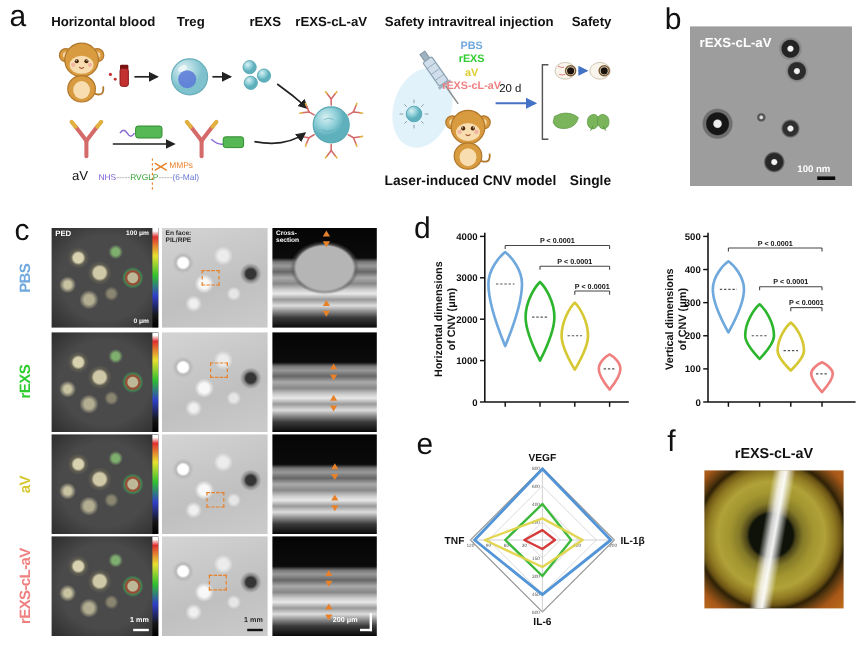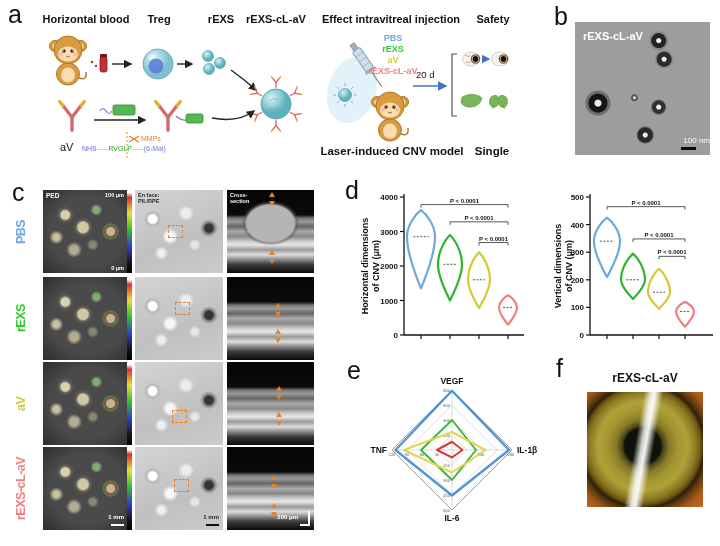--- a/index.html
+++ b/index.html
@@ -15,21 +15,21 @@
   #tem{position:absolute;left:575px;top:22px;width:135px;height:133px;
     background:
       radial-gradient(circle at 62% 14%, #f6f6f6 0 2px, #242424 3px 7px, #8a8a8a 8px 9px, transparent 10px),
       radial-gradient(circle at 66% 28%, #efefef 0 2px, #2b2b2b 3px 7px, #8a8a8a 8px, transparent 10px),
       radial-gradient(circle at 17% 61%, #ececec 0 3px, #161616 4px 9px, #6f6f6f 10px 12px, transparent 13px),
       radial-gradient(circle at 44% 57%, #dcdcdc 0 1px, #555 2px 3px, transparent 4px),
       radial-gradient(circle at 62% 64%, #f0f0f0 0 2px, #303030 3px 6px, transparent 8px),
       radial-gradient(circle at 52% 85%, #f4f4f4 0 2px, #282828 3px 7px, transparent 9px),
       #9d9d9d;}
   .temlbl{position:absolute;left:8px;top:8px;color:#fff;font-weight:bold;font-size:11px;}
-  .temscale{position:absolute;right:0;bottom:10px;color:#fff;font-weight:normal;font-size:8px;}
+  .temscale{position:absolute;right:18px;bottom:10px;color:#fff;font-weight:bold;font-size:8px;}
   .tembar{position:absolute;right:14px;bottom:5px;width:15px;height:3px;background:#0a0a0a;}
   
   .rowlab{position:absolute;left:11px;width:20px;writing-mode:vertical-rl;transform:rotate(180deg);
     display:flex;align-items:center;justify-content:center;font-weight:bold;font-size:12.5px;letter-spacing:-0.5px;}
   .cell{position:absolute;overflow:hidden;height:83px;}
   .fundus{background:
       radial-gradient(circle at 25% 30%, #d8d2b0 0 4px, rgba(120,115,90,.5) 6px, transparent 9px),
       radial-gradient(circle at 45% 45%, #cfc9a8 0 5px, rgba(120,115,90,.5) 7px, transparent 10px),
       radial-gradient(circle at 15% 57%, #c8c2a0 0 3px, transparent 7px),
       radial-gradient(circle at 60% 24%, rgba(140,200,120,.8) 0 3px, transparent 6px),
@@ -201,21 +201,21 @@
     <path d="M462,97 q9,-5 17,-1 l3,2 q-2,8 -10,9 q-9,1 -11,-5 z" fill="#7ab55c" stroke="#5a9540" stroke-width="0.6"></path>
     <path d="M491,97 c5,-4 9,0 8,5 c-1,5 -5,7 -8,4 c-2,-2 -2,-7 0,-9 z" fill="#7ab55c" stroke="#5a9540" stroke-width="0.6"></path>
     <path d="M506,97 c-5,-4 -9,0 -8,5 c1,5 5,7 8,4 c2,-2 2,-7 0,-9 z" fill="#7ab55c" stroke="#5a9540" stroke-width="0.6"></path>
     <path d="M494,105 q-1,3 -2,4 M503,105 q1,3 2,4" stroke="#5a9540" stroke-width="0.8" fill="none"></path>
   </svg>
 
   <div class="atoplab" style="left:86px;top:13px">Horizontal blood</div>
   <div class="atoplab" style="left:159px;top:13px">Treg</div>
   <div class="atoplab" style="left:221px;top:13px">rEXS</div>
   <div class="atoplab" style="left:276px;top:13px">rEXS-cL-aV</div>
-  <div class="atoplab" style="left:391px;top:13px">Effect intravitreal injection</div>
+  <div class="atoplab" style="left:391px;top:13px">Safety intravitreal injection</div>
   <div class="atoplab" style="left:493px;top:13px">Safety</div>
 
   <div id="a-legend">
       <div class="lgi" style="color: rgb(111, 168, 220);">PBS</div>
       <div class="lgi" style="color: rgb(46, 204, 46);">rEXS</div>
       <div class="lgi" style="color: rgb(220, 206, 48);">aV</div>
       <div class="lgi" style="color: rgb(240, 128, 128);">rEXS-cL-aV</div>
     </div>
 
   <div class="small-note" style="left:416px;top:69px;font-size:9.5px;color:#111">20 d</div>

